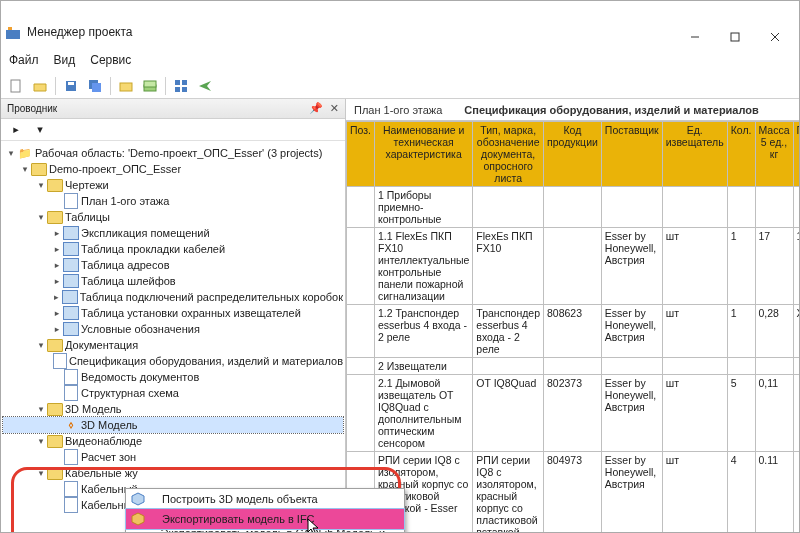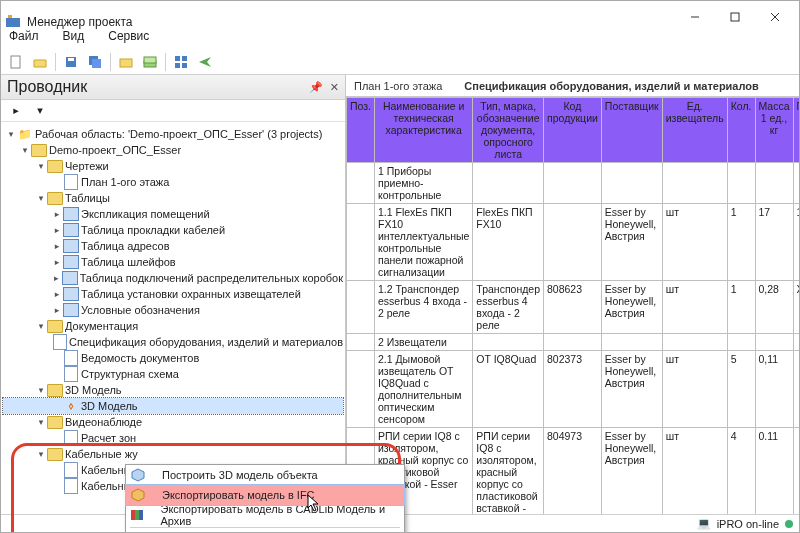--- a/index.html
+++ b/index.html
@@ -1,30 +1,30 @@
 <!DOCTYPE html>
 <html><head>
 <meta charset="utf-8">
 <style>
   * { box-sizing: border-box; margin: 0; padding: 0; }
   body { font-family: "Segoe UI", Tahoma, sans-serif; font-size: 11px; color: #222; background: #fff; width: 800px; height: 533px; border: 1px solid #aaa; position: relative; overflow: hidden; }
-  .titlebar { height: 28px; display: flex; align-items: flex-end; padding: 0 4px; }
+  .titlebar { height: 28px; display: flex; align-items: flex-start; padding: 0 4px; margin-top: 24px; }
   .titlebar .app-icon { width: 16px; height: 16px; margin-right: 6px; }
   .titlebar .title { flex: 1; font-size: 12px; }
   .winbtns { display: flex; }
   .winbtn { width: 40px; height: 24px; display: flex; align-items: center; justify-content: center; }
-  .menubar { height: 20px; display: flex; gap: 24px; padding: 0 8px; font-size: 12px; }
+  .menubar { height: 20px; display: flex; gap: 15px; padding: 0 8px; font-size: 12px; }
   .menuitem { cursor: default; }
   .toolbar { height: 26px; display: flex; align-items: center; gap: 2px; padding: 2px 4px; border-bottom: 1px solid #d0d0d0; }
   .tbtn { width: 22px; height: 22px; display: flex; align-items: center; justify-content: center; border-radius: 2px; }
   .tsep { width: 1px; height: 18px; background: #d0d0d0; margin: 0 2px; }
   .body { display: flex; height: calc(100% - 28px - 20px - 26px - 18px); }
   .panel-left { width: 345px; border-right: 1px solid #c8c8c8; display: flex; flex-direction: column; position: relative; }
   .panel-header { background: linear-gradient(#f4f4f4,#e6e6e6); border-bottom: 1px solid #d0d0d0; padding: 3px 6px; display: flex; align-items: center; }
-  .panel-header .ttl { flex: 1; font-size: 16px; }
+  .panel-header .ttl { flex: 1; font-size: 10px; }
   .panel-header .btns span { margin-left: 4px; cursor: pointer; color: #555; }
   .mini-tb { height: 22px; display: flex; align-items: center; gap: 2px; padding: 2px 4px; border-bottom: 1px solid #e0e0e0; }
   .tree { flex: 1; overflow: hidden; padding: 4px 2px; font-size: 11px; }
   .node { display: flex; align-items: center; height: 16px; white-space: nowrap; position: relative; }
   .exp { width: 12px; text-align: center; color: #555; font-size: 9px; user-select: none; cursor: pointer; }
   .node .ic { width: 16px; height: 14px; margin-right: 2px; display: inline-flex; align-items: center; justify-content: center; }
   .ic-folder::before { content:""; width:14px; height:11px; background:#f6d872; border:1px solid #c9a62b; border-radius:1px; display:block; }
   .ic-doc::before { content:""; width:12px; height:14px; background:#fff; border:1px solid #7a98c4; display:block; }
   .ic-table::before { content:""; width:14px; height:12px; background:linear-gradient(#c7ddf3,#c7ddf3); border:1px solid #5c87c4; display:block; }
   .ic-3d { font-size: 10px; color:#e07000; font-weight:bold; }
@@ -34,27 +34,27 @@
   .lvl1 { padding-left: 16px; }
   .lvl2 { padding-left: 32px; }
   .lvl3 { padding-left: 48px; }
   .panel-right { flex: 1; display: flex; flex-direction: column; }
   .tabstrip { height: 22px; border-bottom: 1px solid #c8c8c8; display: flex; align-items: center; padding: 0 4px; gap: 14px; position: relative; }
   .tab { font-size: 11px; color:#333; padding: 2px 4px; cursor: pointer; }
   .tab.active { font-weight: bold; }
   .grid-wrap { flex:1; overflow:hidden; }
   table.grid { border-collapse: collapse; width: 100%; font-size: 10.5px; }
   .grid th, .grid td { border: 1px solid #bfbfbf; padding: 2px 3px; text-align:left; vertical-align: top; }
-  .grid th { font-weight: normal; text-align:center; background:#8b5cf6; height: 56px; }
+  .grid th { font-weight: normal; text-align:center; background:#eab308; height: 56px; }
   .statusbar { height: 18px; border-top: 1px solid #d0d0d0; display:flex; align-items:center; justify-content:flex-end; padding:0 6px; font-size:11px; gap:6px; }
   .dot { width:8px; height:8px; background:#3cb371; border-radius:50%; }
   
   .ctx { position:absolute; left:124px; top:389px; background:#fff; border:1px solid #a0a0a0; box-shadow:2px 2px 4px rgba(0,0,0,.3); width:280px; z-index:20; font-size:11px; }
   .ctx-row { display:flex; align-items:center; height:20px; padding:0 4px 0 2px;gap:14px; }
-  .ctx-row.sel { background:#fca5a5; outline:1px solid #99c2f0; }
+  .ctx-row.sel { background:#ec4899; outline:1px solid #99c2f0; }
   .ctx-ic { width:20px; display:flex; align-items:center; justify-content:center; }
   .ctx-sep { height:1px; background:#d0d0d0; margin:2px 4px; }
   .cursor { position:absolute; left:306px; top:419px; font-size:12px; z-index:30; pointer-events:none; }
   
   .hl-rect { position:absolute; left:10px; top:368px; width:390px; height:118px; border:3px solid #e33b2e; border-radius:16px; z-index:15; pointer-events:none; }
   svg { overflow: visible; }
 </style>
 </head>
 <body>
 
@@ -328,21 +328,21 @@
       <table class="grid" id="grid">
           <thead>
             <tr>
               <th style="width: 22px;">Поз.</th>
               <th style="width: 130px;">Наименование и техническая характеристика</th>
               <th style="width: 100px;">Тип, марка, обозначение документа, опросного листа</th>
               <th style="width: 52px; margin-top: 32px;">Код продукции</th>
               <th style="width: 70px;">Поставщик</th>
               <th style="width: 32px;">Ед. извещатель</th>
               <th style="width: 24px;">Кол.</th>
-              <th style="width: 40px;">Масса 1 ед., кг</th>
+              <th style="width: 40px;">Масса 5 ед., кг</th>
               <th style="width: 52px;">Примечание</th>
             </tr>
           </thead>
           <tbody>
             <tr>
               <td></td>
               <td>1 Приборы приемно-контрольные</td>
               <td></td>
               <td></td>
               <td></td>

